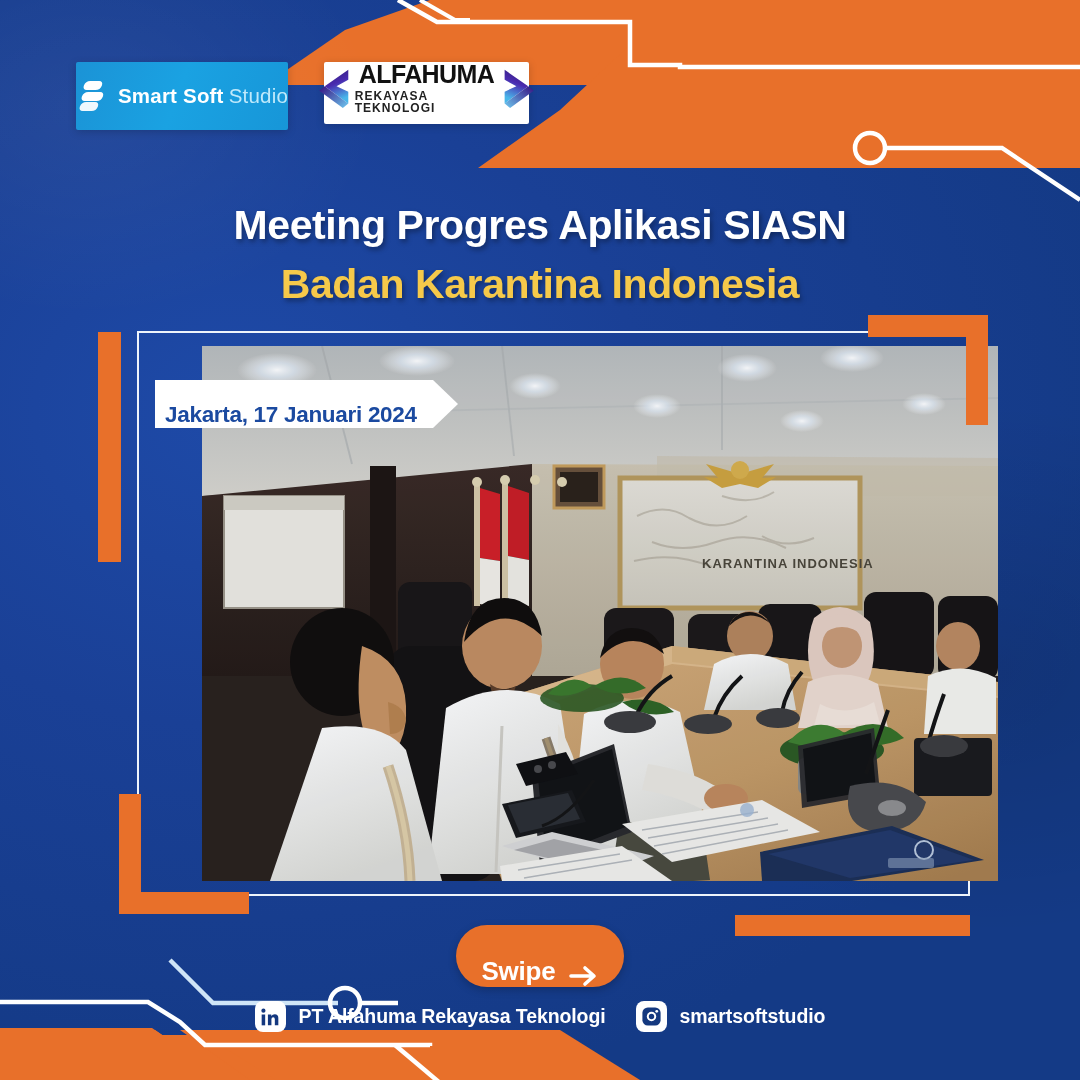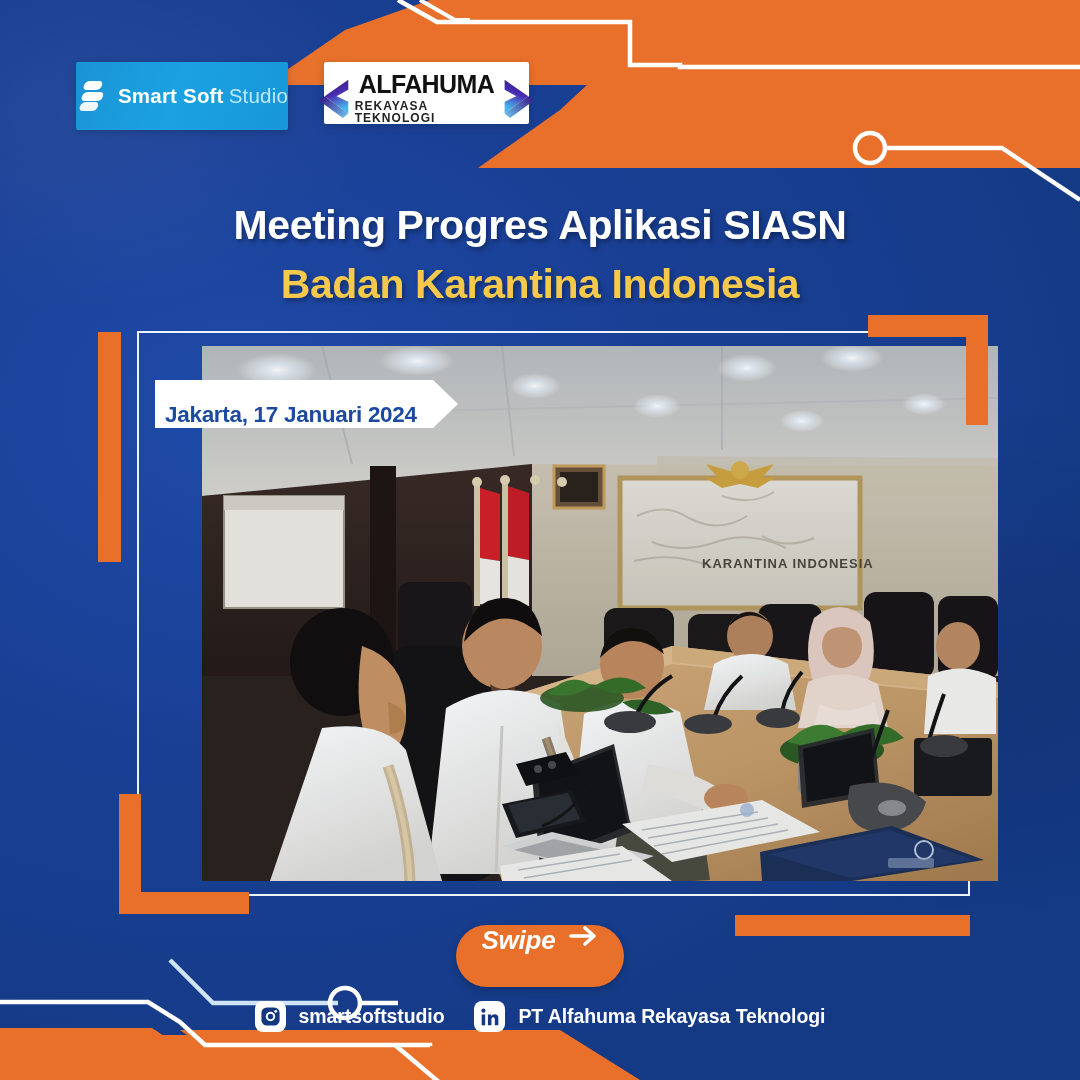--- a/index.html
+++ b/index.html
@@ -43,21 +43,21 @@
   }
   .ss-mark i:nth-child(1){top:0;left:4px;width:18px;}
   .ss-mark i:nth-child(2){top:10.5px;left:2px;width:21px;}
   .ss-mark i:nth-child(3){top:21px;left:0px;width:18px;opacity:.93;}
   .ss-text{font-size:20.5px;letter-spacing:.2px;white-space:nowrap;}
   .ss-text b{color:#fff;font-weight:700;}
   .ss-text span{color:#bfe9fb;font-weight:400;margin-left:5px;}
 
   .af-logo{
     width:205px;height:62px;background:#fff;border-radius:2px;
-    display:flex;align-items:flex-end;justify-content:center;position:relative;
+    display:flex;align-items:flex-start;justify-content:center;position:relative;
     box-shadow:0 2px 8px rgba(0,0,0,.18);
   }
   .af-inner{display:flex;align-items:center;gap:3px;}
   .af-words{display:flex;flex-direction:column;align-items:center;line-height:1;}
   .af-name{font-size:25px;font-weight:700;color:#111;letter-spacing:-.6px;}
   .af-sub{font-size:12px;font-weight:700;color:#222;letter-spacing:1.05px;margin-top:3px;}
 
   
   .titles{position:absolute;top:190px;left:0;width:1080px;text-align:center;z-index:6;}
   .t1{
@@ -97,23 +97,22 @@
   }
   .date-arrow{
     width:0;height:0;border-top:24px solid transparent;border-bottom:24px solid transparent;
     border-left:25px solid #ffffff;
   }
 
   
   .swipe{
     position:absolute;left:456px;top:925px;width:168px;height:62px;
     background:#e8702a;border-radius:31px;
-    display:flex;align-items:flex-start;justify-content:center;gap:13px;z-index:7;
+    display:flex;align-items:flex-end;justify-content:center;gap:13px;z-index:7;
     box-shadow:0 3px 9px rgba(0,0,0,.22);
-    font-style:italic;
   }
   .swipe-label{font-size:26px;font-weight:700;color:#fff;letter-spacing:-.2px;}
   .swipe-arrow{display:flex;align-items:center;}
 
   
   .footer{
     position:absolute;left:0;top:1001px;width:1080px;
     display:flex;align-items:center;justify-content:center;gap:30px;z-index:7;
   }
   .fitem{display:flex;align-items:center;gap:13px;}
@@ -484,36 +483,36 @@
       <svg width="30" height="22" viewBox="0 0 30 22">
         <path d="M2 11 L24 11 M16 3 L25 11 L16 19" stroke="#ffffff" stroke-width="3.6" fill="none" stroke-linecap="round" stroke-linejoin="round"></path>
       </svg>
     </span>
   </div>
 
   <div class="footer">
 
     <div class="fitem">
       <span class="ficon">
+        <svg width="20" height="20" viewBox="0 0 24 24">
+          <rect x="2" y="9" width="4.2" height="13" fill="#14387f"></rect>
+          <circle cx="4.1" cy="4.4" r="2.5" fill="#14387f"></circle>
+          <path d="M9.5 9 h4 v1.9 q1.4 -2.2 4.3 -2.2 q4.2 0 4.2 4.9 V22 h-4.2 v-7.4 q0 -2.3 -2 -2.3 q-2.1 0 -2.1 2.4 V22 H9.5 Z" fill="#14387f"></path>
+        </svg>
+      </span>
+      <span class="ftext">PT Alfahuma Rekayasa Teknologi</span>
+    </div>
+
+    <div class="fitem">
+      <span class="ficon">
         <svg width="21" height="21" viewBox="0 0 24 24">
           <rect x="1.6" y="1.6" width="20.8" height="20.8" rx="6.2" fill="#14387f"></rect>
           <circle cx="12" cy="12" r="5.4" fill="#ffffff"></circle>
           <circle cx="12" cy="12" r="3.1" fill="#14387f"></circle>
           <circle cx="18" cy="6.1" r="1.6" fill="#ffffff"></circle>
         </svg>
       </span>
       <span class="ftext">smartsoftstudio</span>
     </div>
 
-    <div class="fitem">
-      <span class="ficon">
-        <svg width="20" height="20" viewBox="0 0 24 24">
-          <rect x="2" y="9" width="4.2" height="13" fill="#14387f"></rect>
-          <circle cx="4.1" cy="4.4" r="2.5" fill="#14387f"></circle>
-          <path d="M9.5 9 h4 v1.9 q1.4 -2.2 4.3 -2.2 q4.2 0 4.2 4.9 V22 h-4.2 v-7.4 q0 -2.3 -2 -2.3 q-2.1 0 -2.1 2.4 V22 H9.5 Z" fill="#14387f"></path>
-        </svg>
-      </span>
-      <span class="ftext">PT Alfahuma Rekayasa Teknologi</span>
-    </div>
-
   </div>
 
 </div>
 
 </body></html>

